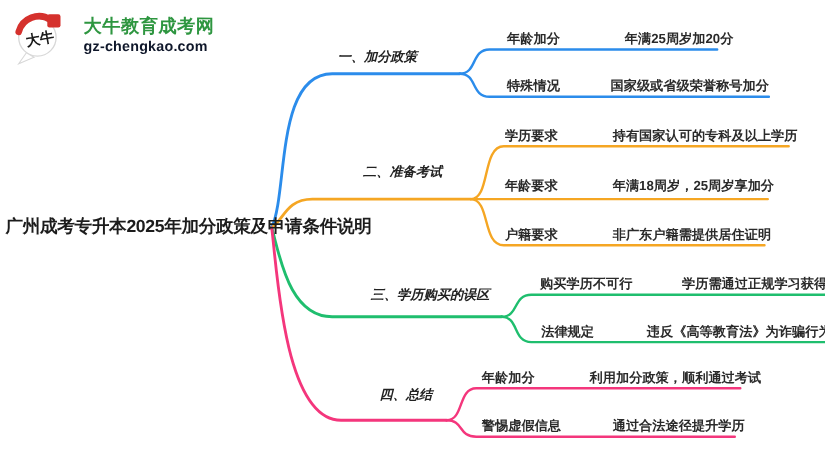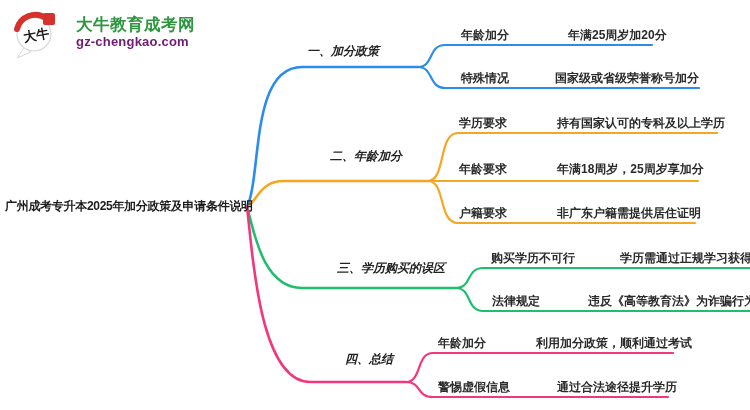--- a/index.html
+++ b/index.html
@@ -5,25 +5,25 @@
   html,body{margin:0;padding:0;background:#fff;}
   .stage{
     position:relative;width:750px;height:410px;background:#fff;overflow:hidden;
     font-family:"Liberation Sans","DejaVu Sans",sans-serif;
   }
   
   .logo{position:absolute;left:10px;top:7px;display:flex;align-items:flex-start;}
   .logo-icon{width:50px;height:52px;flex:0 0 auto;}
   .logo-text{margin-left:16px;padding-top:8px;}
   .logo-name{font-size:16.5px;font-weight:700;color:#2e9640;letter-spacing:.5px;line-height:19px;}
-  .logo-url{font-size:13px;font-weight:700;color:#701a75;line-height:15px;letter-spacing:.2px;}
+  .logo-url{font-size:13px;font-weight:700;color:#0f172a;line-height:15px;letter-spacing:.2px;}
   
   .node{position:absolute;white-space:nowrap;font-size:12px;line-height:15px;font-weight:600;color:#2a2a2a;}
   .branch-label{font-size:12px;font-weight:700;color:#222;font-style:italic;}
-  .root-title{font-size:12px;font-weight:700;color:#1c1c1c;letter-spacing:-.3px;}
+  .root-title{font-size:16px;font-weight:700;color:#1c1c1c;letter-spacing:-.3px;}
   svg.map{position:absolute;left:0;top:0;}
 </style>
 </head>
 <body>
 
 <div class="stage">
 
   <div class="logo">
     <svg class="logo-icon" viewBox="0 0 50 52">
       <circle cx="24" cy="27" r="17" fill="#ffffff" stroke="#d8d8d8" stroke-width="1.2"></circle>
@@ -59,21 +59,21 @@
   </svg>
 
   <div class="node root-title" style="left:5px;top:199px;">广州成考专升本2025年加分政策及申请条件说明</div>
 
   <div class="node branch-label" style="left:307px;top:44px;">一、加分政策</div>
   <div class="node" style="left:461px;top:28px;">年龄加分</div>
   <div class="node" style="left:568px;top:28px;">年满25周岁加20分</div>
   <div class="node" style="left:461px;top:71px;">特殊情况</div>
   <div class="node" style="left:555px;top:71px;">国家级或省级荣誉称号加分</div>
 
-  <div class="node branch-label" style="left:330px;top:149px;">二、年龄加分</div>
+  <div class="node branch-label" style="left:330px;top:149px;">二、准备考试</div>
   <div class="node" style="left:459px;top:116px;">学历要求</div>
   <div class="node" style="left:557px;top:116px;">持有国家认可的专科及以上学历</div>
   <div class="node" style="left:459px;top:162px;">年龄要求</div>
   <div class="node" style="left:557px;top:162px;">年满18周岁，25周岁享加分</div>
   <div class="node" style="left:459px;top:206px;">户籍要求</div>
   <div class="node" style="left:557px;top:206px;">非广东户籍需提供居住证明</div>
 
   <div class="node branch-label" style="left:337px;top:261px;">三、学历购买的误区</div>
   <div class="node" style="left:491px;top:251px;">购买学历不可行</div>
   <div class="node" style="left:620px;top:251px;">学历需通过正规学习获得</div>

